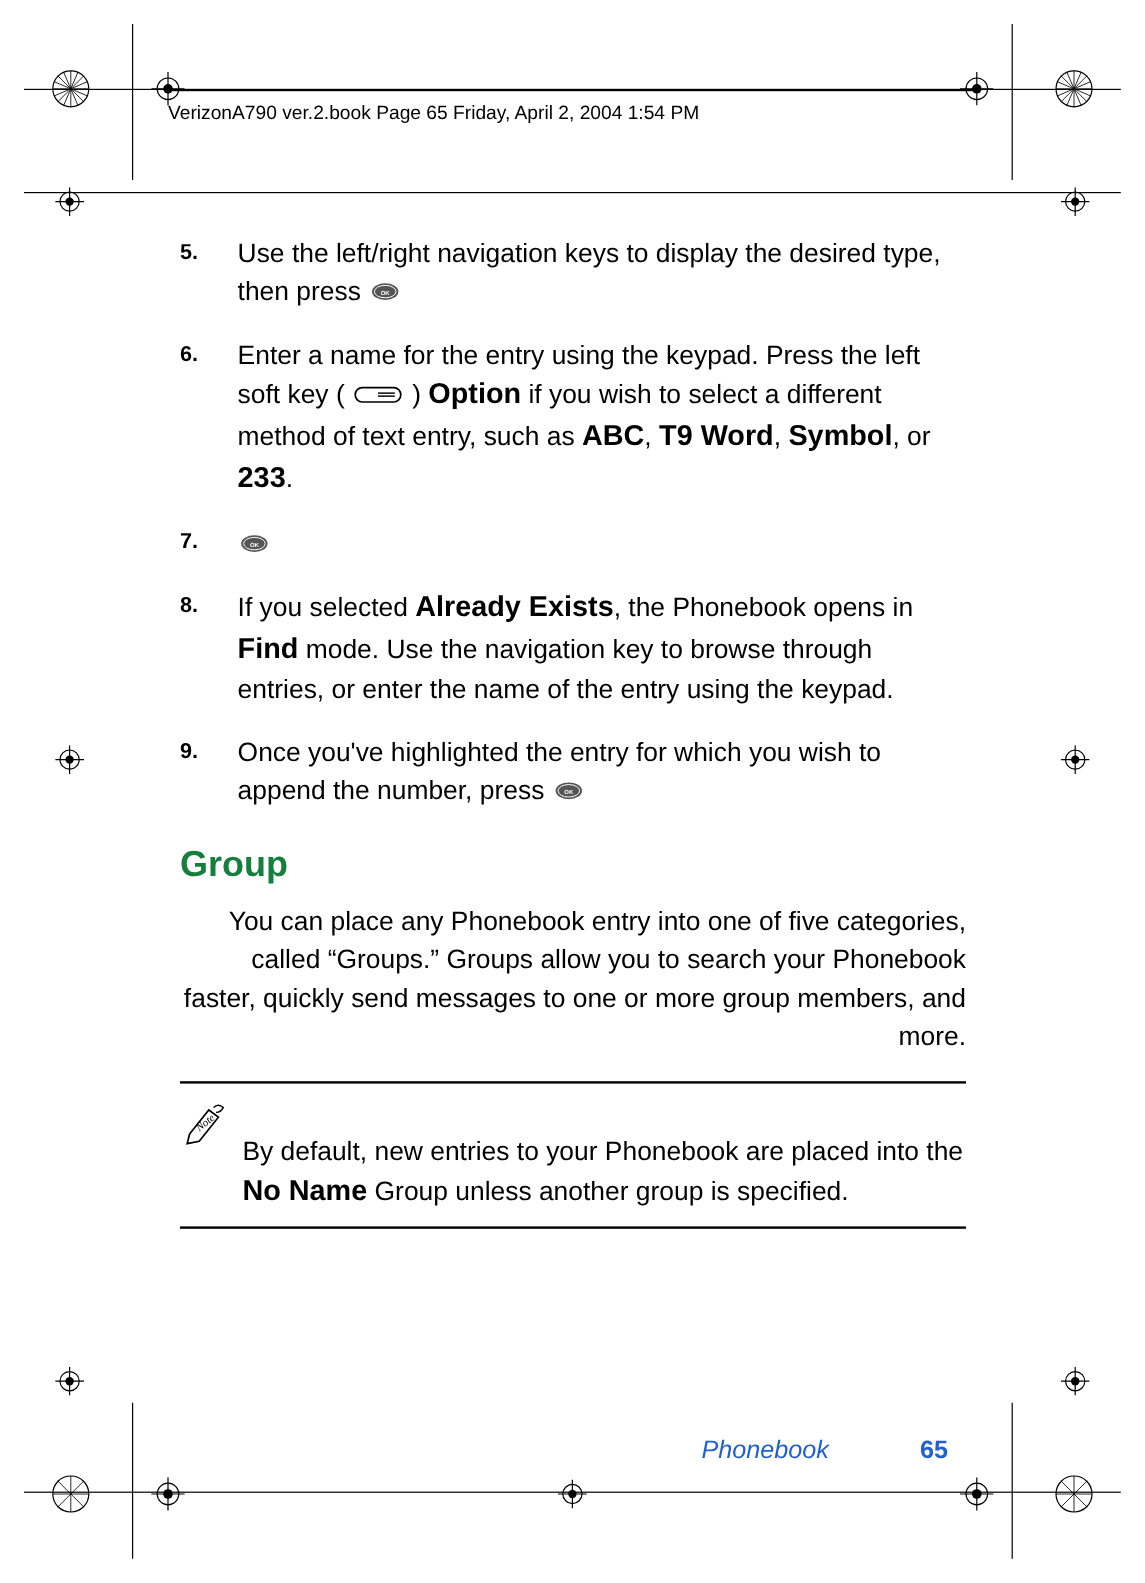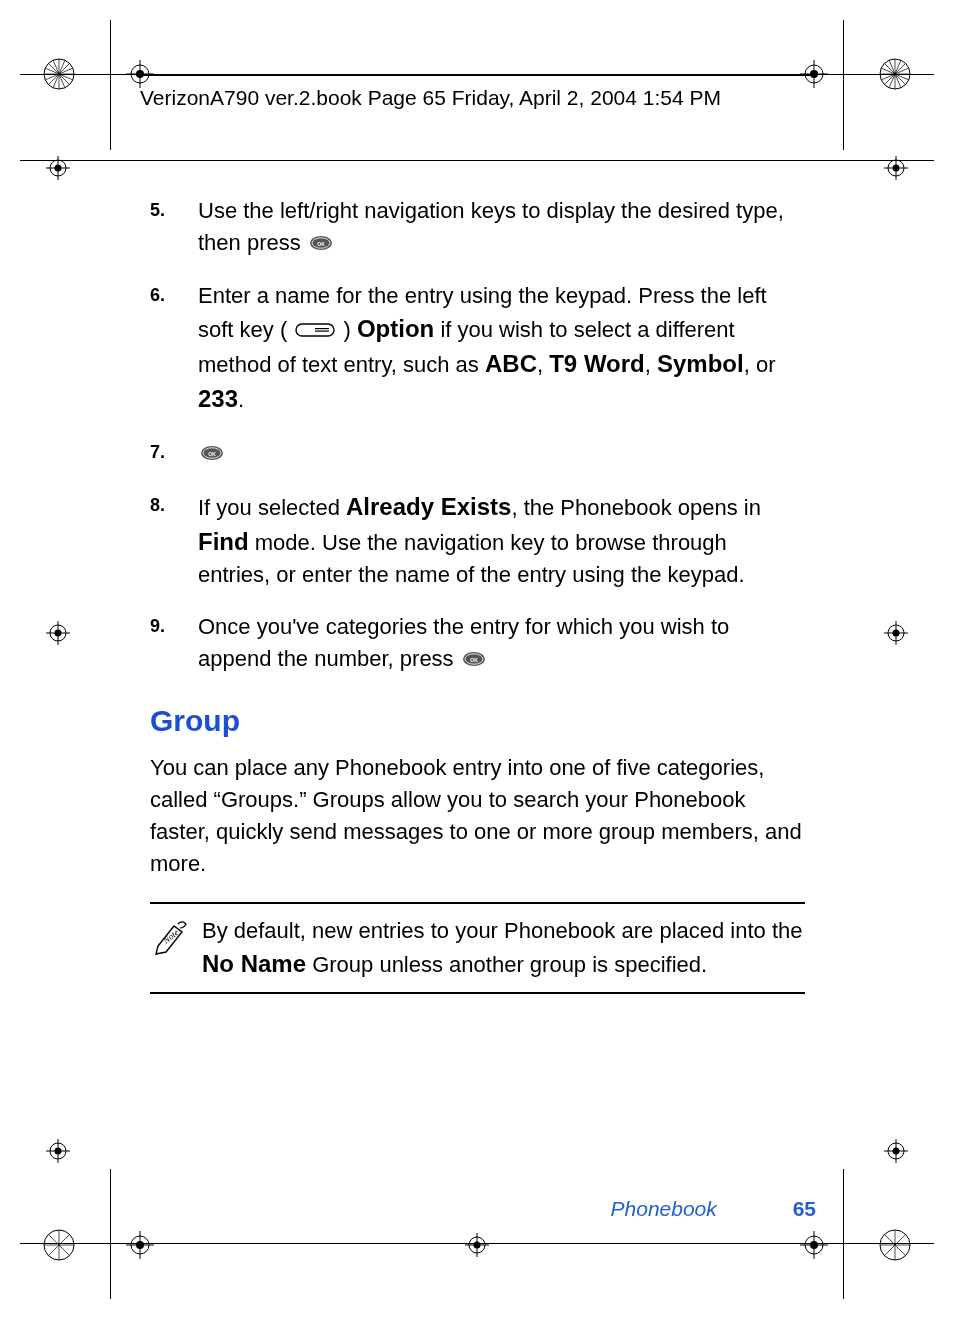--- a/index.html
+++ b/index.html
@@ -22,21 +22,21 @@
     .reg-center {
       position: absolute;
       width: 24px; height: 24px;
     }
     .header-bar {
       position: absolute;
       left: 140px; right: 140px;
       top: 75px;
       border-top: 1px solid #000;
       padding-top: 10px;
-      font-size: 21px;
+      font-size: 16px;
     }
     .header-line2 {
       position: absolute;
       left: 20px; right: 20px;
       top: 160px;
       border-top: 1px solid #000;
     }
     .content {
       position: absolute;
       left: 150px;
@@ -62,44 +62,45 @@
       display: inline-block;
       vertical-align: middle;
       margin: 0 2px;
     }
     .softkey-btn {
       display: inline-block;
       vertical-align: middle;
       margin: 0 2px;
     }
     h2.section {
-      color: #1d4ed8;
+      color: #15803d;
       font-size: 30px;
       font-weight: bold;
       margin-top: 28px;
       margin-bottom: 14px;
     }
     .section-intro {
       font-size: 22px;
       line-height: 1.45;
       margin-bottom: 22px;
+      text-align: right;
     }
     .note-block {
       border-top: 2px solid #000;
       border-bottom: 2px solid #000;
       padding: 12px 0;
       display: flex;
       gap: 10px;
     }
     .note-icon { width: 42px; flex-shrink: 0; }
-    .note-text { font-size: 22px; line-height: 1.4; flex: 1; }
+    .note-text { font-size: 22px; line-height: 1.4; flex: 1; margin-top: 30px; }
     .footer {
       position: absolute;
       bottom: 98px;
-      right: 138px;
+      right: 164px;
       font-size: 21px;
     }
     .footer-section { color: #2060d0; font-style: italic; margin-right: 70px; }
     .footer-page { color: #2060d0; font-weight: bold; }
     .footer-line {
       position: absolute;
       left: 20px; right: 20px;
       bottom: 75px;
       border-top: 1px solid #000;
     }
@@ -273,21 +274,21 @@
   <div class="step">
     <div class="step-num">8.</div>
     <div class="step-body">
       <span>If you selected </span><span class="bold-sans">Already Exists</span><span>, the Phonebook opens in </span><span class="bold-sans">Find</span><span> mode. Use the navigation key to browse through entries, or enter the name of the entry using the keypad.</span>
     </div>
   </div>
 
   <div class="step">
     <div class="step-num">9.</div>
     <div class="step-body">
-      <span>Once you've categories the entry for which you wish to append the number, press </span>
+      <span>Once you've highlighted the entry for which you wish to append the number, press </span>
       <span class="ok-btn"><svg width="24" height="16" viewBox="0 0 24 16">
             <ellipse cx="12" cy="8" rx="11" ry="7" fill="#555"></ellipse>
             <ellipse cx="12" cy="8" rx="9" ry="5.2" fill="none" stroke="#fff" stroke-width="0.8"></ellipse>
             <text x="12" y="10.5" font-size="5" fill="#fff" text-anchor="middle" font-family="Arial" font-weight="bold">OK</text>
           </svg></span>
     </div>
   </div>
 
   <h2 class="section">Group</h2>
   <p class="section-intro">You can place any Phonebook entry into one of five categories, called “Groups.” Groups allow you to search your Phonebook faster, quickly send messages to one or more group members, and more.</p>

